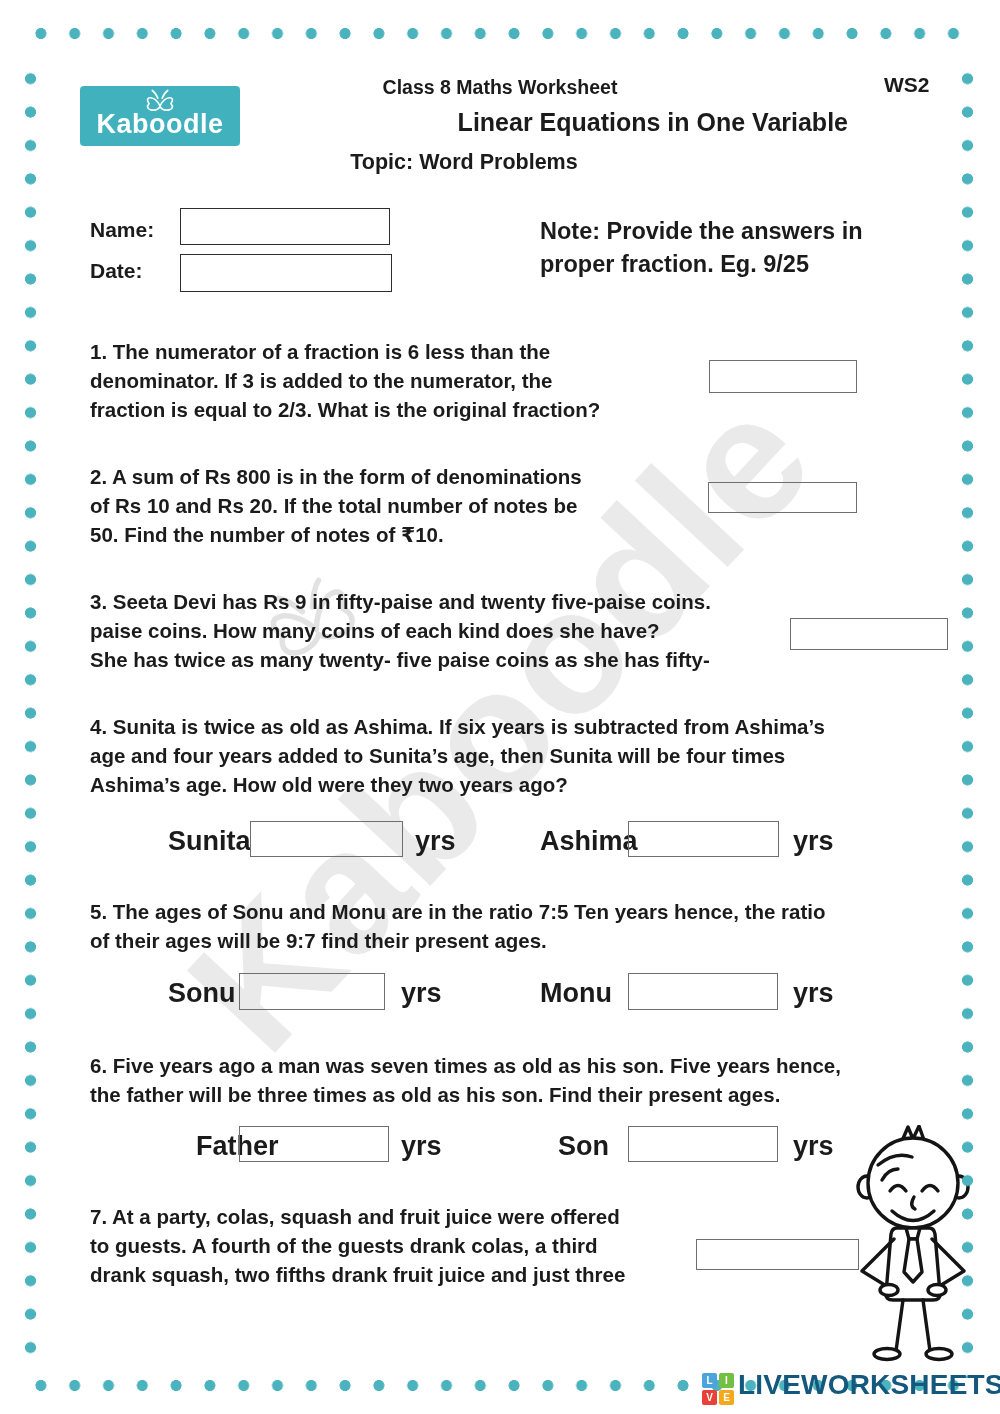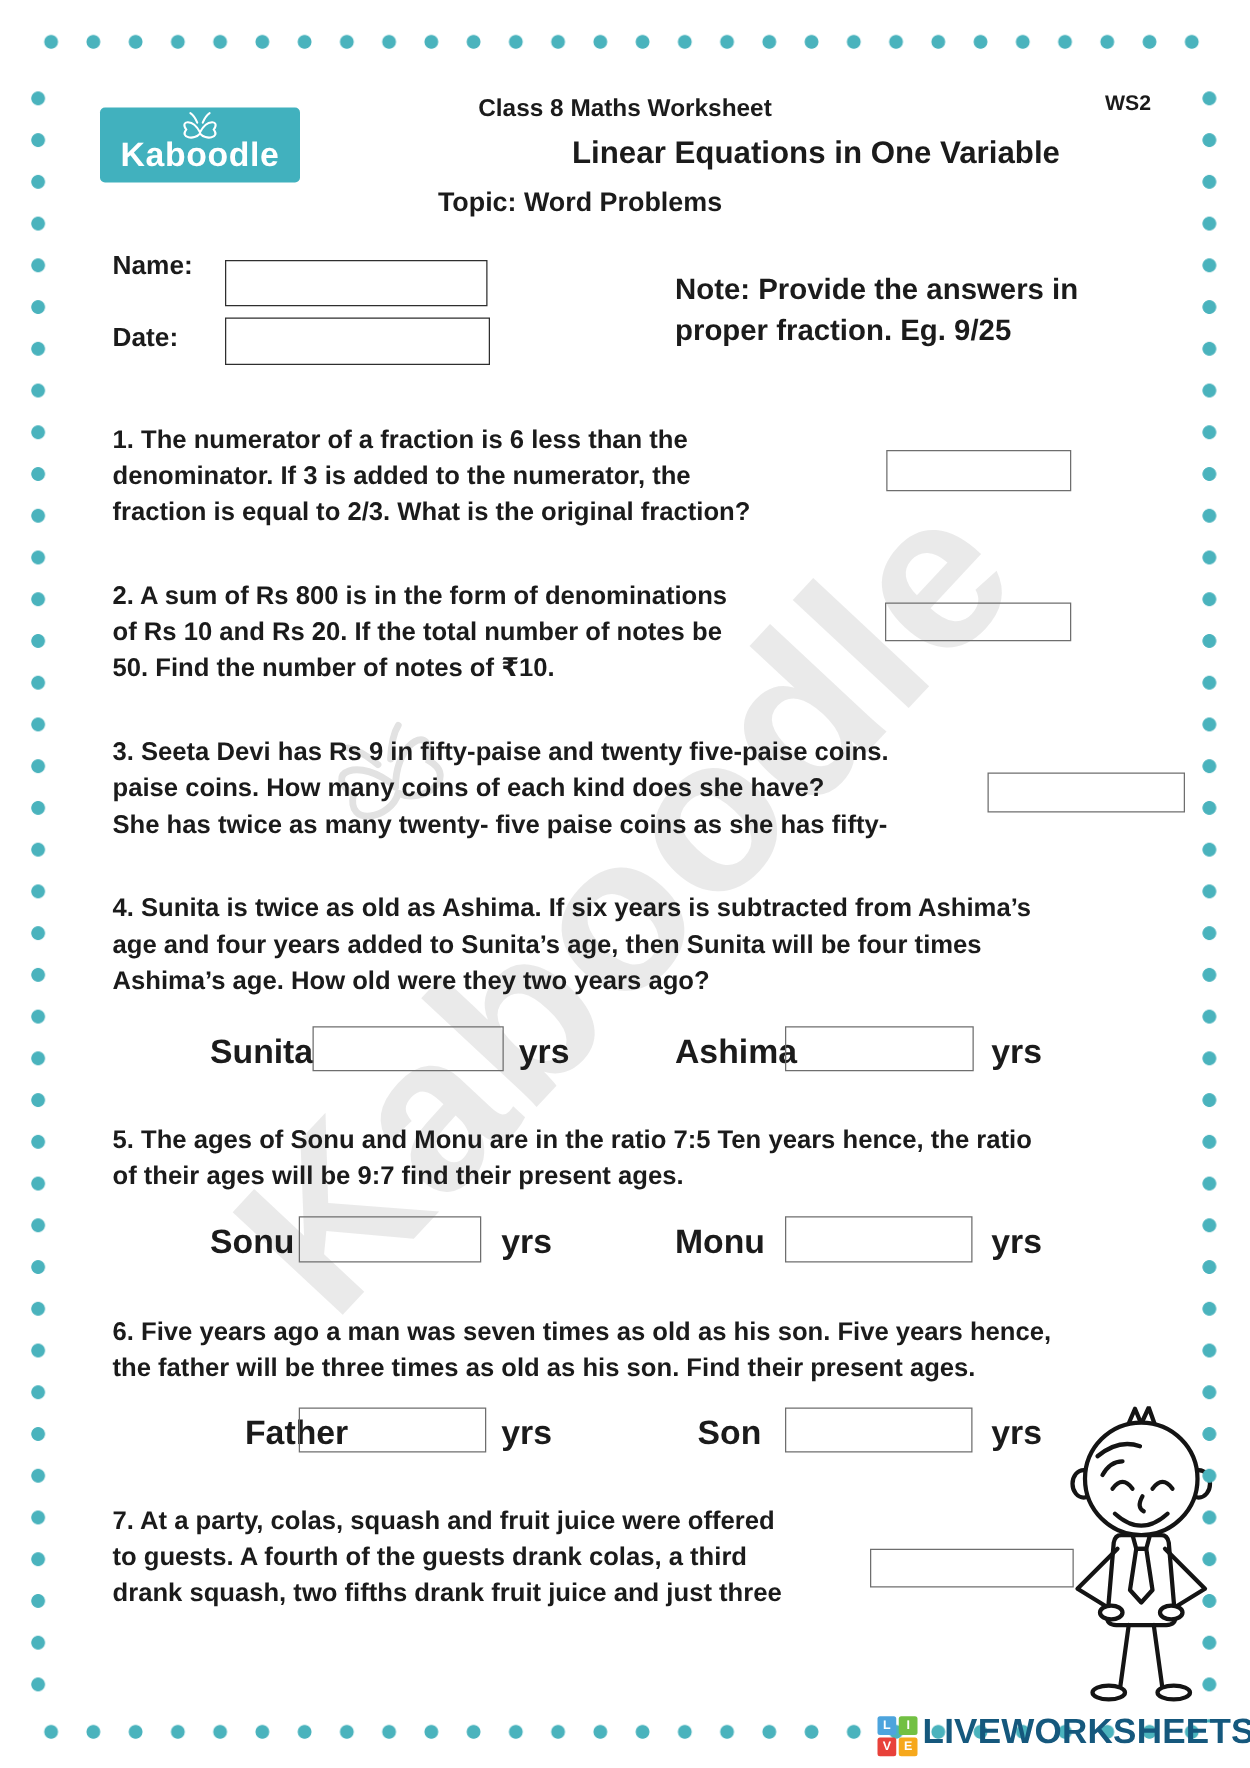--- a/index.html
+++ b/index.html
@@ -20,21 +20,21 @@
   .watermark { position:absolute; left:-90px; top:622px; width:1180px; text-align:center;
     font-size:175px; font-weight:600; letter-spacing:2px; color:rgba(125,125,125,0.16);
     transform:rotate(-47deg); z-index:0; pointer-events:none; white-space:nowrap; }
   .wm-butterfly { position:absolute; left:258px; top:572px; z-index:0; transform:rotate(-24deg); pointer-events:none; }
 
   
   .logo { left:80px; top:86px; width:160px; height:60px; background:#41b1be; border-radius:4px; z-index:2; }
   .logo-text { position:absolute; left:0; right:0; bottom:6px; text-align:center; color:#ffffff; font-size:27px; font-weight:600; letter-spacing:0.5px; }
   .logo-butterfly { position:absolute; left:58px; top:1px; }
   .course-line { left:0; top:76px; width:1000px; text-align:center; font-size:19.5px; font-weight:700; z-index:1; }
-  .ws-code { left:884px; top:73px; font-size:17px; font-weight:700; z-index:2; }
+  .ws-code { left:884px; top:73px; font-size:21px; font-weight:700; z-index:2; }
   .page-title { left:0; top:108px; width:848px; text-align:right; font-size:25px; font-weight:700; z-index:1; }
   .page-topic { left:0; top:150px; width:928px; text-align:center; font-size:21.5px; font-weight:600; z-index:1; }
 
   
   .field-label { font-size:21px; font-weight:600; z-index:1; }
   .field-input { position:absolute; background:transparent; border:1.6px solid #2e2e2e; z-index:2;
     font-family:inherit; font-size:19px; padding:0 8px; outline:none; }
 
   .note-line { left:540px; font-size:23.5px; font-weight:600; z-index:1; white-space:nowrap; }
 
@@ -86,21 +86,21 @@
       </g>
     </svg>
   </span>
   <div class="logo-text">Kaboodle</div>
 </div>
 <div class="abs course-line">Class 8 Maths Worksheet</div>
 <div class="abs ws-code">WS2</div>
 <div class="abs page-title">Linear Equations in One Variable</div>
 <div class="abs page-topic">Topic: Word Problems</div>
 
-<div class="abs field-label" style="left:90px; top:201px;">Name:</div>
+<div class="abs field-label" style="left:90px; top:218px;">Name:</div>
 <input class="field-input" style="left: 180px; top: 208px; width: 210px; height: 37px;" value="">
 <div class="abs field-label" style="left:90px; top:259px;">Date:</div>
 <input class="field-input" style="left: 180px; top: 254px; width: 212px; height: 38px;" value="">
 
 <div class="abs note-line" style="top:218px;">Note: Provide the answers in</div>
 <div class="abs note-line" style="top:251px;">proper fraction. Eg. 9/25</div>
 
 <div class="abs qtext" style="left:90px; top:337px;">
   <div class="qline">1. The numerator of a fraction is 6 less than the</div>
   <div class="qline">denominator. If 3 is added to the numerator, the</div>

